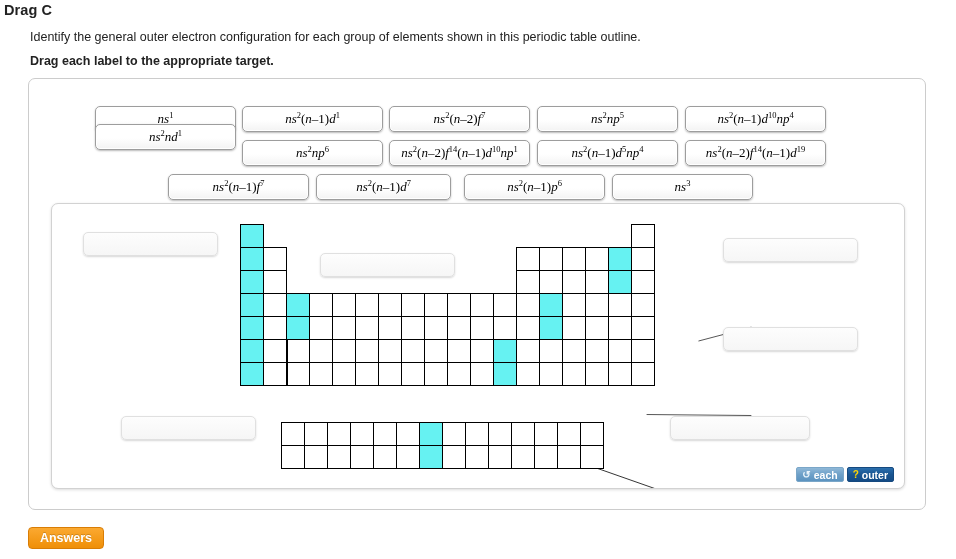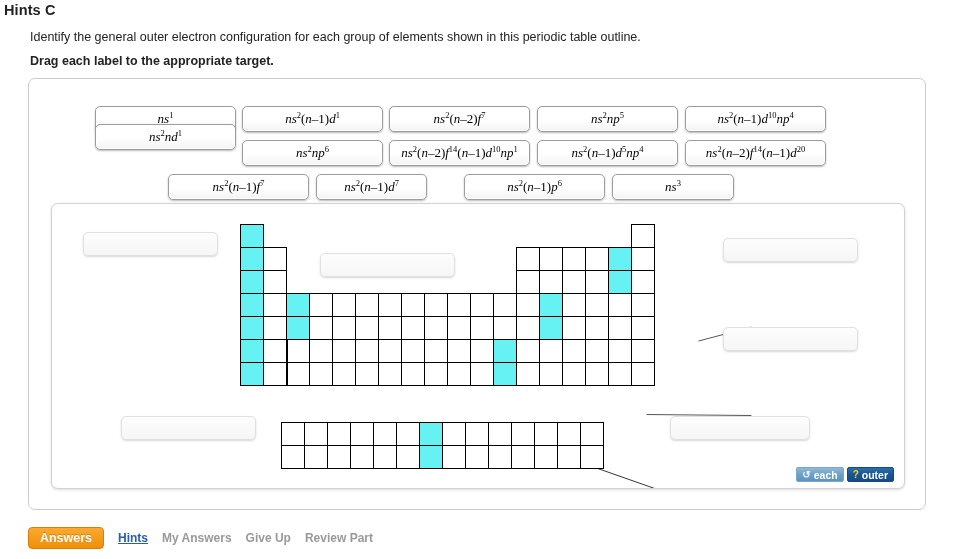--- a/index.html
+++ b/index.html
@@ -192,41 +192,41 @@
     cursor: pointer;
   }
   .footer-link.active {
     color: #2a5db0;
     text-decoration: underline;
   }
 </style>
 </head>
 <body>
 
-<div id="part-title">Hints C</div>
+<div id="part-title">Drag C</div>
 <div id="prompt-text">Identify the general outer electron configuration for each group of elements shown in this periodic table outline.</div>
 <div id="instruction-text">Drag each label to the appropriate target.</div>
 
 <div id="answer-panel">
 
   <div id="drag-label-bank">
       <div class="drag-label" style="left: 66px; top: 27px; width: 141px;"><span><i>ns</i><sup>1</sup></span></div>
       <div class="drag-label" style="left: 213px; top: 27px; width: 141px;"><span><i>ns</i><sup>2</sup>(<i>n</i>–1)<i>d</i><sup>1</sup></span></div>
       <div class="drag-label" style="left: 360px; top: 27px; width: 141px;"><span><i>ns</i><sup>2</sup>(<i>n</i>–2)<i>f</i><sup>7</sup></span></div>
       <div class="drag-label" style="left: 508px; top: 27px; width: 141px;"><span><i>ns</i><sup>2</sup><i>np</i><sup>5</sup></span></div>
       <div class="drag-label" style="left: 656px; top: 27px; width: 141px;"><span><i>ns</i><sup>2</sup>(<i>n</i>–1)<i>d</i><sup>10</sup><i>np</i><sup>4</sup></span></div>
       <div class="drag-label" style="left: 66px; top: 45px; width: 141px;"><span><i>ns</i><sup>2</sup><i>nd</i><sup>1</sup></span></div>
       <div class="drag-label" style="left: 213px; top: 61px; width: 141px;"><span><i>ns</i><sup>2</sup><i>np</i><sup>6</sup></span></div>
       <div class="drag-label" style="left: 360px; top: 61px; width: 141px;"><span><i>ns</i><sup>2</sup>(<i>n</i>–2)<i>f</i><sup>14</sup>(<i>n</i>–1)<i>d</i><sup>10</sup><i>np</i><sup>1</sup></span></div>
       <div class="drag-label" style="left: 508px; top: 61px; width: 141px;"><span><i>ns</i><sup>2</sup>(<i>n</i>–1)<i>d</i><sup>5</sup><i>np</i><sup>4</sup></span></div>
-      <div class="drag-label" style="left: 656px; top: 61px; width: 141px;"><span><i>ns</i><sup>2</sup>(<i>n</i>–2)<i>f</i><sup>14</sup>(<i>n</i>–1)<i>d</i><sup>20</sup></span></div>
+      <div class="drag-label" style="left: 656px; top: 61px; width: 141px;"><span><i>ns</i><sup>2</sup>(<i>n</i>–2)<i>f</i><sup>14</sup>(<i>n</i>–1)<i>d</i><sup>19</sup></span></div>
       <div class="drag-label" style="left: 139px; top: 95px; width: 141px;"><span><i>ns</i><sup>2</sup>(<i>n</i>–1)<i>f</i><sup>7</sup></span></div>
-      <div class="drag-label" style="left: 287px; top: 95px; width: 111px;"><span><i>ns</i><sup>2</sup>(<i>n</i>–1)<i>d</i><sup>7</sup></span></div>
+      <div class="drag-label" style="left: 287px; top: 95px; width: 135px;"><span><i>ns</i><sup>2</sup>(<i>n</i>–1)<i>d</i><sup>7</sup></span></div>
       <div class="drag-label" style="left: 435px; top: 95px; width: 141px;"><span><i>ns</i><sup>2</sup>(<i>n</i>–1)<i>p</i><sup>6</sup></span></div>
-      <div class="drag-label" style="left: 583px; top: 95px; width: 122px;"><span><i>ns</i><sup>3</sup></span></div>
+      <div class="drag-label" style="left: 583px; top: 95px; width: 141px;"><span><i>ns</i><sup>3</sup></span></div>
     </div>
 
   <div id="table-panel">
 
     <svg id="leaders" viewBox="0 0 854 286" preserveAspectRatio="none">
 
       <line x1="196" y1="115" x2="232" y2="98" stroke="#555" stroke-width="1"></line>
 
       <line x1="303" y1="140" x2="272" y2="172" stroke="#555" stroke-width="1"></line>
 
@@ -379,19 +379,13 @@
         <span class="tool-glyph">?</span>
         <span>outer</span>
       </div>
     </div>
 
   </div>
 </div>
 
 <div id="footer">
   <div id="submit-button">Answers</div>
-  <div id="footer-links" style="display:flex;gap:14px;">
-      <span class="footer-link active">Hints</span>
-      <span class="footer-link">My Answers</span>
-      <span class="footer-link">Give Up</span>
-      <span class="footer-link">Review Part</span>
-    </div>
 </div>
 
 </body></html>

